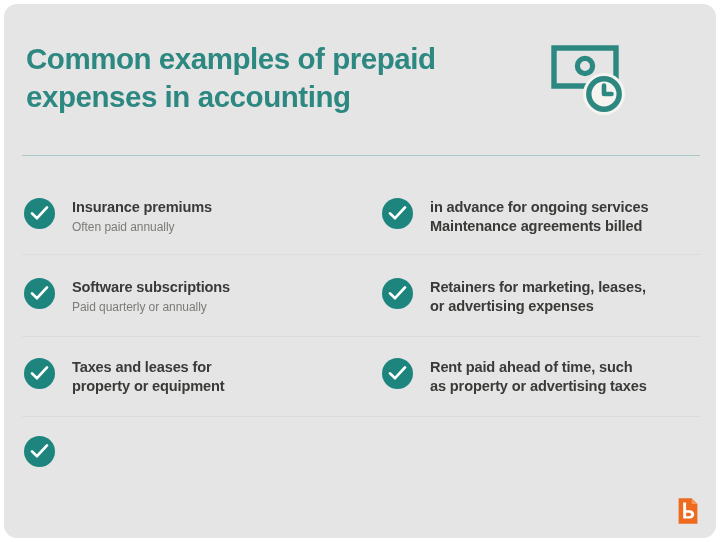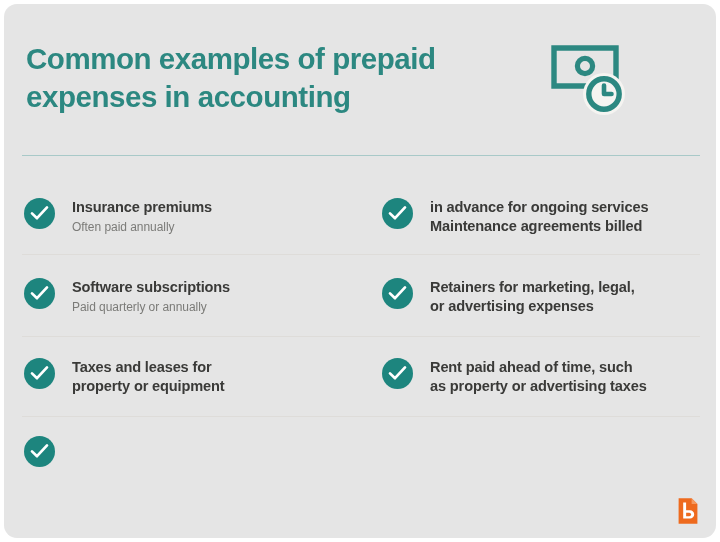--- a/index.html
+++ b/index.html
@@ -227,21 +227,21 @@
   </div>
 
   <div class="list-item col-right r2">
     <span class="check-circle">
       <svg width="19" height="17" viewBox="0 0 19 17" xmlns="http://www.w3.org/2000/svg">
         <path d="M2 8.4 L7 13.2 L17 2.4" fill="none" stroke="#ffffff" stroke-width="2.7" stroke-linecap="round" stroke-linejoin="round"></path>
       </svg>
     </span>
     <span class="item-text">
       <span class="item-title">
-        <span class="tline">Retainers for marketing, legal,</span>
+        <span class="tline">Retainers for marketing, leases,</span>
         <span class="tline">or advertising expenses</span>
       </span>
     </span>
   </div>
 
   <div class="list-item col-right r3">
     <span class="check-circle">
       <svg width="19" height="17" viewBox="0 0 19 17" xmlns="http://www.w3.org/2000/svg">
         <path d="M2 8.4 L7 13.2 L17 2.4" fill="none" stroke="#ffffff" stroke-width="2.7" stroke-linecap="round" stroke-linejoin="round"></path>
       </svg>

